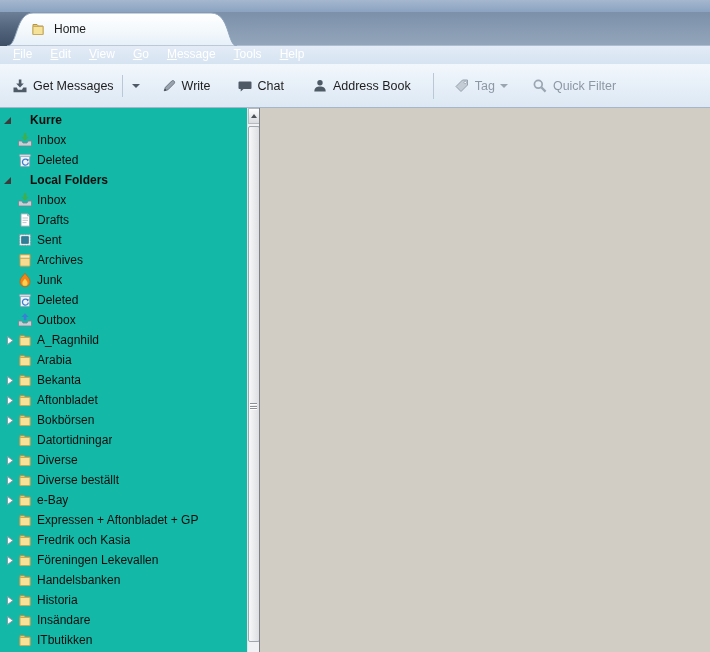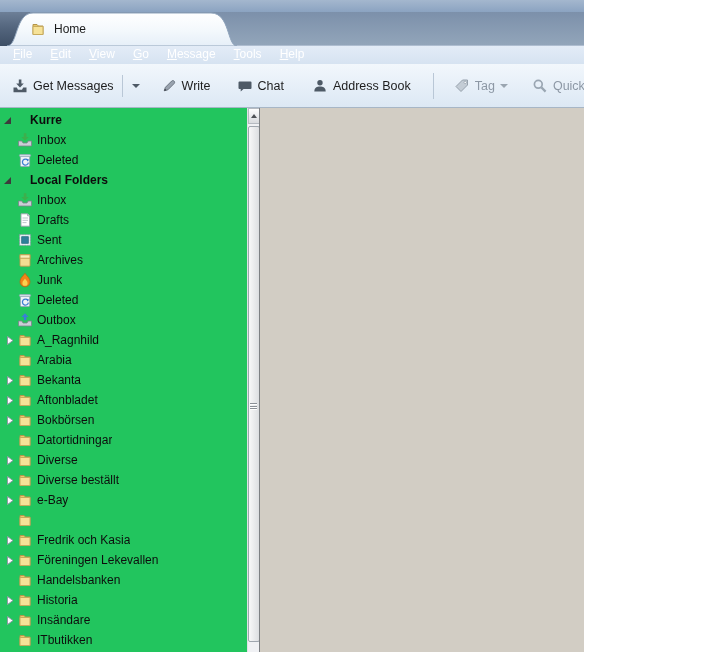--- a/index.html
+++ b/index.html
@@ -1,18 +1,18 @@
 <!DOCTYPE html>
 <html><head>
 <meta charset="utf-8">
 <style>
   * { margin:0; padding:0; box-sizing:border-box; }
   html,body { font-family:"Liberation Sans","DejaVu Sans",sans-serif; }
   #app {
-    position:relative; width:584px; height:652px; overflow:hidden;
+    position:relative; width:710px; height:652px; overflow:hidden;
     background:#d2cdc4; user-select:none;
   }
   
   #titlebar {
     position:absolute; left:0; top:0; width:710px; height:12px;
     background:linear-gradient(180deg,#a4b7ce 0%,#8ba3c1 100%);
   }
   #tabstrip {
     position:absolute; left:0; top:12px; width:710px; height:34px;
     background:linear-gradient(180deg,#7c90aa 0%,#92a5ba 100%);
@@ -55,21 +55,21 @@
     width:0; height:0; display:inline-block;
     border-left:4px solid transparent; border-right:4px solid transparent;
     border-top:4px solid #4e5a66;
   }
   .caret.gray { border-top-color:#9aa5b0; }
   .split-sep { width:1px; height:22px; background:#b9c7d6; margin:0 2px; }
   .vsep { width:1px; height:26px; background:#b9c7d6; margin:0 14px 0 16px; }
   
   #folder-pane {
     position:absolute; left:0; top:108px; width:247px; height:544px;
-    background:#22c55e; overflow:hidden; padding-top:2px;
+    background:#14b8a6; overflow:hidden; padding-top:2px;
   }
   .trow {
     height:20px; display:flex; align-items:center; font-size:12px; color:#0d0d0d;
     padding-left:6px; cursor:default; white-space:nowrap;
   }
   .trow.account { padding-left:3px; font-weight:bold; }
   .twisty { width:11px; height:11px; display:inline-flex; align-items:center; flex:0 0 11px; }
   .acct-spacer { width:16px; flex:0 0 16px; }
   .ticon16 { width:16px; height:16px; flex:0 0 16px; margin:0 4px 0 0; }
   .trow .label { overflow:hidden; }
@@ -414,20 +414,21 @@
             <path d="M3 5.5 L13 5.5 L13 13.5 L3 13.5 Z" fill="#f6e298" stroke="#c8ab5c"></path>
           </svg></span>
         <span class="label">e-Bay</span>
       </div>
       <div class="trow">
         <span class="twisty"></span>
         <span class="ticon16"><svg width="16" height="16" viewBox="0 0 16 16">
             <path d="M3 3.5 L7 3.5 L8.5 5 L13 5 L13 13.5 L3 13.5 Z" fill="#e8c96e" stroke="#b3954a"></path>
             <path d="M3 5.5 L13 5.5 L13 13.5 L3 13.5 Z" fill="#f6e298" stroke="#c8ab5c"></path>
           </svg></span>
+        <span class="label">Expressen + Aftonbladet + GP</span>
       </div>
       <div class="trow">
         <span class="twisty">
           <svg width="9" height="9" viewBox="0 0 9 9">
             <polygon points="1.5,0.5 7,4.5 1.5,8.5" fill="#fdfdfd" stroke="#8f9aa5" stroke-width="1"></polygon>
           </svg>
         </span>
         <span class="ticon16"><svg width="16" height="16" viewBox="0 0 16 16">
             <path d="M3 3.5 L7 3.5 L8.5 5 L13 5 L13 13.5 L3 13.5 Z" fill="#e8c96e" stroke="#b3954a"></path>
             <path d="M3 5.5 L13 5.5 L13 13.5 L3 13.5 Z" fill="#f6e298" stroke="#c8ab5c"></path>

